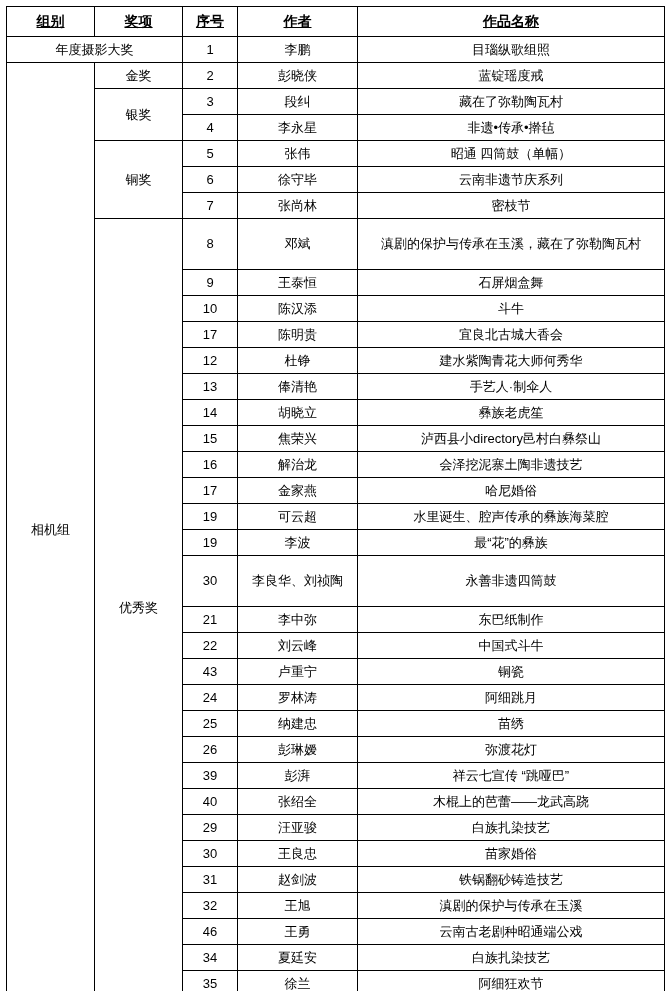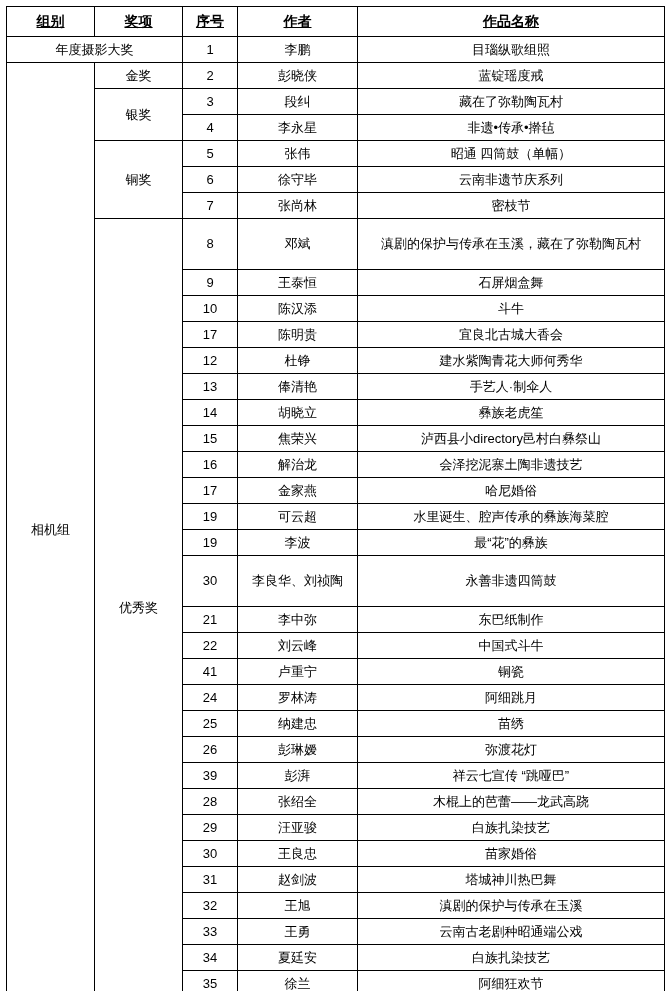--- a/index.html
+++ b/index.html
@@ -196,21 +196,21 @@
         <td>21</td>
         <td>李中弥</td>
         <td class="title-wrap">东巴纸制作</td>
       </tr>
       <tr class="row-h">
         <td>22</td>
         <td>刘云峰</td>
         <td class="title-wrap">中国式斗牛</td>
       </tr>
       <tr class="row-h">
-        <td>41</td>
+        <td>43</td>
         <td>卢重宁</td>
         <td class="title-wrap">铜瓷</td>
       </tr>
       <tr class="row-h">
         <td>24</td>
         <td>罗林涛</td>
         <td class="title-wrap">阿细跳月</td>
       </tr>
       <tr class="row-h">
         <td>25</td>
@@ -221,46 +221,46 @@
         <td>26</td>
         <td>彭琳嫒</td>
         <td class="title-wrap">弥渡花灯</td>
       </tr>
       <tr class="row-h">
         <td>39</td>
         <td>彭湃</td>
         <td class="title-wrap">祥云七宣传 “跳哑巴”</td>
       </tr>
       <tr class="row-h">
-        <td>28</td>
+        <td>40</td>
         <td>张绍全</td>
         <td class="title-wrap">木棍上的芭蕾——龙武高跷</td>
       </tr>
       <tr class="row-h">
         <td>29</td>
         <td>汪亚骏</td>
         <td class="title-wrap">白族扎染技艺</td>
       </tr>
       <tr class="row-h">
         <td>30</td>
         <td>王良忠</td>
         <td class="title-wrap">苗家婚俗</td>
       </tr>
       <tr class="row-h">
         <td>31</td>
         <td>赵剑波</td>
-        <td class="title-wrap">塔城神川热巴舞</td>
+        <td class="title-wrap">铁锅翻砂铸造技艺</td>
       </tr>
       <tr class="row-h">
         <td>32</td>
         <td>王旭</td>
         <td class="title-wrap">滇剧的保护与传承在玉溪</td>
       </tr>
       <tr class="row-h">
-        <td>33</td>
+        <td>46</td>
         <td>王勇</td>
         <td class="title-wrap">云南古老剧种昭通端公戏</td>
       </tr>
       <tr class="row-h">
         <td>34</td>
         <td>夏廷安</td>
         <td class="title-wrap">白族扎染技艺</td>
       </tr>
       <tr class="row-h">
         <td>35</td>

